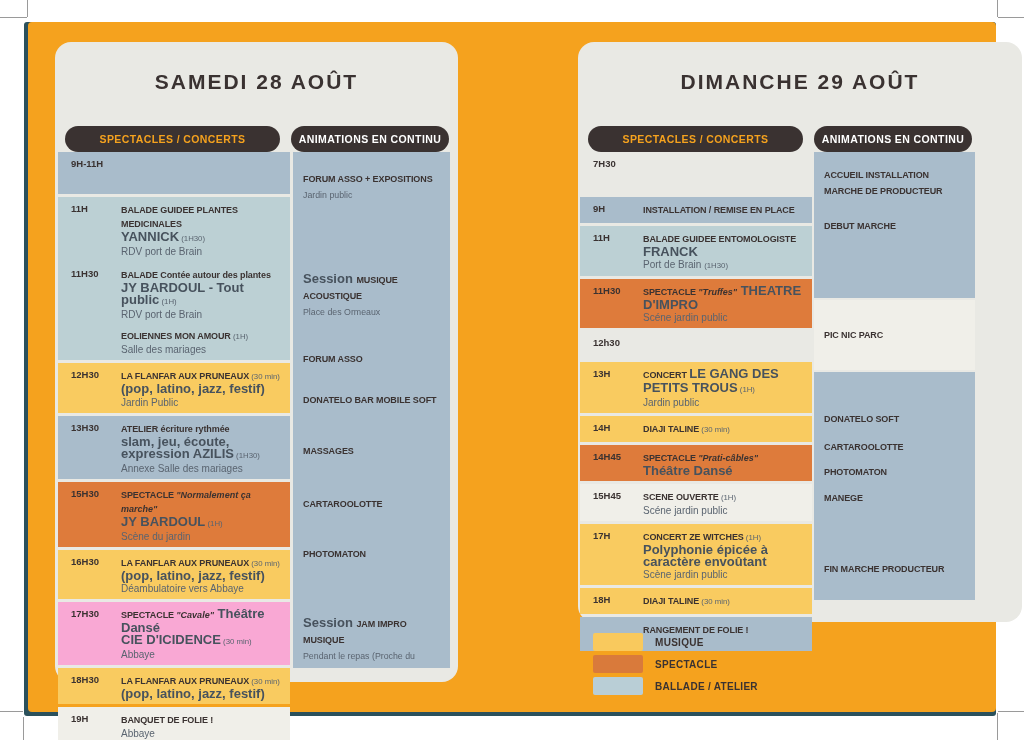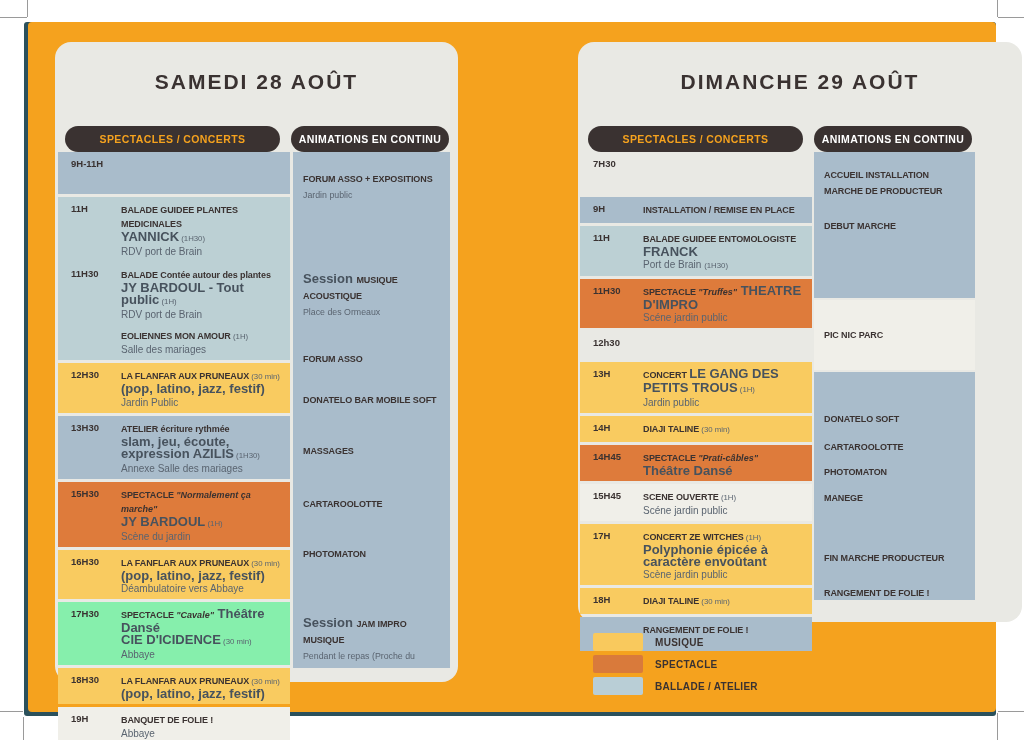--- a/index.html
+++ b/index.html
@@ -57,21 +57,21 @@
   #sat-anim .ai:nth-child(6){margin-top:37px;}
   #sat-anim .ai:nth-child(7){margin-top:34px;}
   #sat-anim .ai:nth-child(8){margin-top:54px;}
   #sun-anim .anim-block:nth-child(1) .ai:nth-child(1){margin-top:14px;}
   #sun-anim .anim-block:nth-child(1) .ai:nth-child(2){margin-top:19px;}
   #sun-anim .anim-block:nth-child(2) .ai:nth-child(1){margin-top:26px;}
   #sun-anim .anim-block:nth-child(3) .ai:nth-child(1){margin-top:38px;}
   #sun-anim .anim-block:nth-child(3) .ai:nth-child(2){margin-top:12px;}
   #sun-anim .anim-block:nth-child(3) .ai:nth-child(3){margin-top:9px;}
   #sun-anim .anim-block:nth-child(3) .ai:nth-child(4){margin-top:10px;}
-  #sun-anim .anim-block:nth-child(3) .ai:nth-child(5){margin-top:44px;}
+  #sun-anim .anim-block:nth-child(3) .ai:nth-child(5){margin-top:55px;}
   #sun-anim .anim-block:nth-child(3) .ai:nth-child(6){margin-top:19px;}
   .legend{position:absolute;left:578px;top:633px;}
   .legend-row{display:flex;align-items:center;margin-bottom:4px;padding-left:15px;}
   .legend-swatch{width:50px;height:18px;border-radius:2px;flex:0 0 50px;}
   .legend-label{margin-left:12px;font-size:10px;font-weight:800;letter-spacing:.3px;color:#3A3231;}
 </style>
 </head>
 <body>
 
 <div class="canvas">
@@ -144,21 +144,21 @@
             </div>
           </div>
           <div class="row" style="background: rgb(249, 203, 96);">
             <div class="time">16H30</div>
             <div class="rbody">
               <div class="line"><span class="s-h">LA FANFLAR AUX PRUNEAUX</span><span class="s-sm"> (30 min)</span></div>
               <div class="line"><span class="s-b">(pop, latino, jazz, festif)</span></div>
               <div class="line"><span class="s-r">Déambulatoire vers Abbaye</span></div>
             </div>
           </div>
-          <div class="row" style="background: #86efac;">
+          <div class="row" style="background: #f9a8d4;">
             <div class="time">17H30</div>
             <div class="rbody">
               <div class="line"><span class="s-h">SPECTACLE </span><span class="s-i">"Cavale"</span><span class="s-b"> Théâtre Dansé</span></div>
               <div class="line"><span class="s-b">CIE D'ICIDENCE</span><span class="s-sm"> (30 min)</span></div>
               <div class="line"><span class="s-r">Abbaye</span></div>
             </div>
           </div>
           <div class="row" style="background: rgb(249, 203, 96);">
             <div class="time">18H30</div>
             <div class="rbody">

